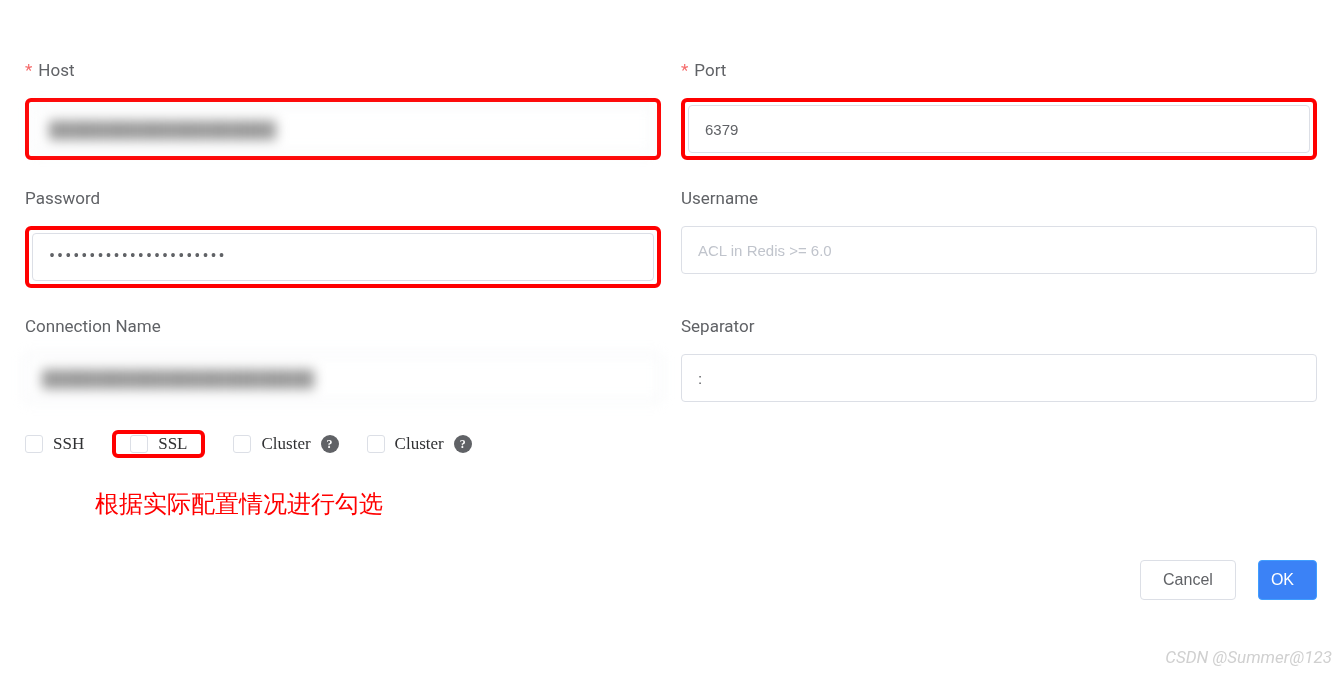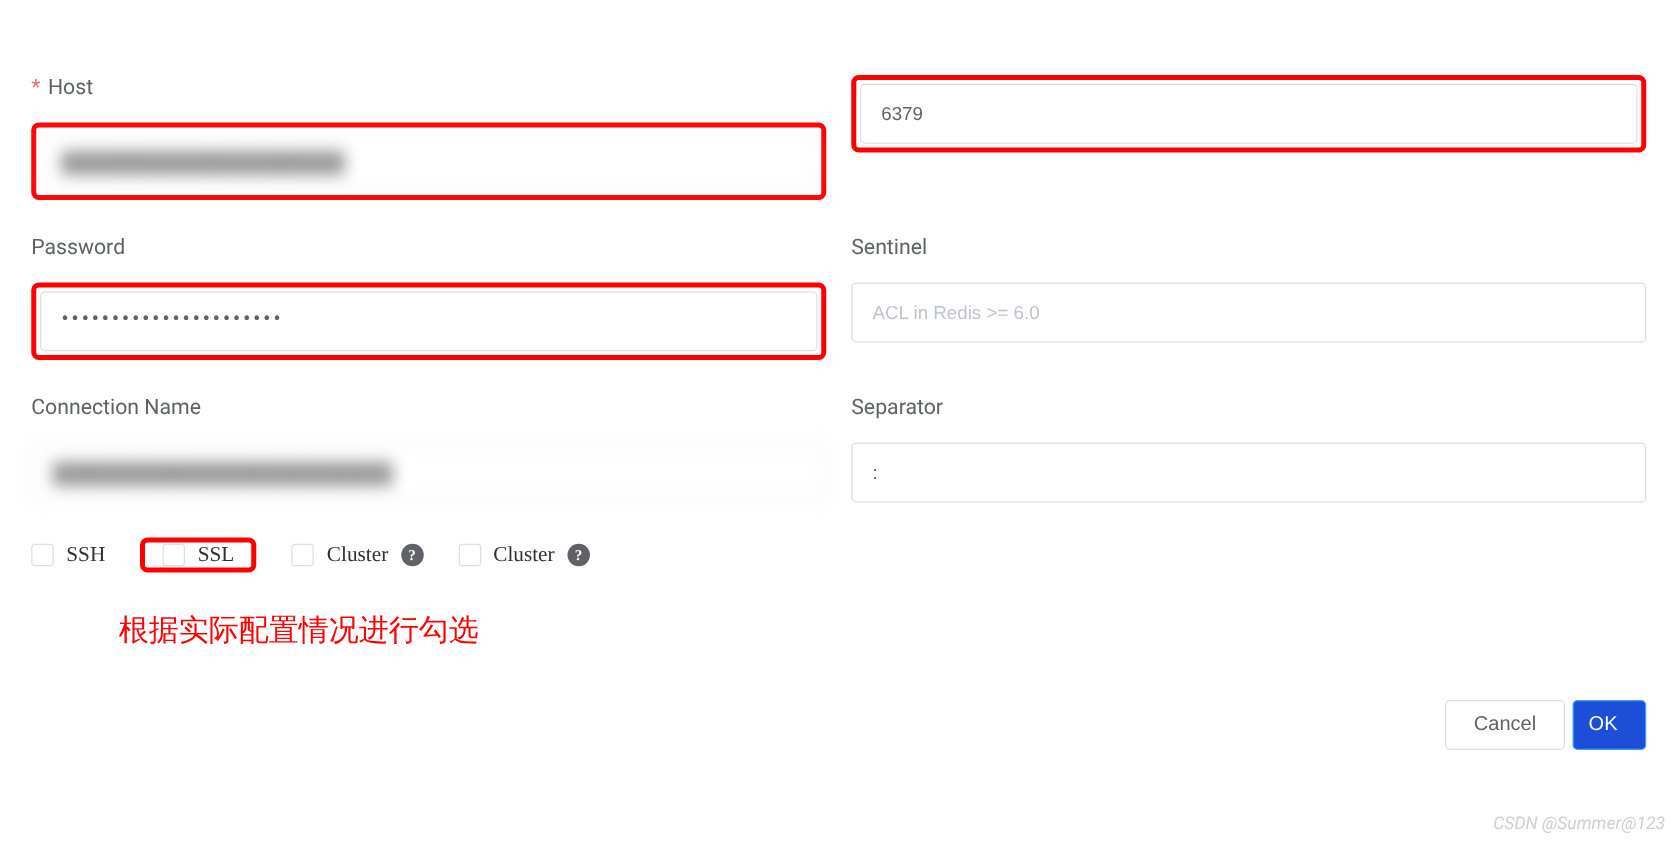--- a/index.html
+++ b/index.html
@@ -107,74 +107,75 @@
 .annotation {
   color: #ff0000;
   font-size: 24px;
   margin-top: 30px;
   margin-left: 70px;
   font-weight: 400;
 }
 .footer {
   display: flex;
   justify-content: flex-end;
-  gap: 6px;
+  gap: 22px;
   margin-top: 40px;
 }
 .btn {
   padding: 10px 22px;
   border-radius: 4px;
   font-size: 16px;
   cursor: pointer;
   border: 1px solid #dcdfe6;
   background: #fff;
   color: #606266;
 }
 .btn-primary {
-  background: #1d4ed8;
+  background: #3b82f6;
   border-color: #409eff;
   color: #fff;
   padding-left: 12px;
 }
 .watermark {
   position: fixed;
   right: 10px;
   bottom: 8px;
   color: #d0d0d0;
-  font-size: 14px;
+  font-size: 17px;
   font-style: italic;
 }
 .dots { letter-spacing: 2px; font-size: 18px; line-height: 44px; }
 </style>
 </head>
 <body>
 
 <div class="form-row">
   <div class="form-item">
     <label class="form-label required">Host</label>
     <div class="highlight-box">
       <div class="blur-content">████████████████████</div>
     </div>
   </div>
   <div class="form-item">
+    <label class="form-label required">Port</label>
     <div class="highlight-box">
       <input class="input" value="6379" style="">
     </div>
   </div>
 </div>
 
 <div class="form-row">
   <div class="form-item">
     <label class="form-label">Password</label>
     <div class="highlight-box">
       <div class="input dots">••••••••••••••••••••••</div>
     </div>
   </div>
   <div class="form-item">
-    <label class="form-label">Sentinel</label>
+    <label class="form-label">Username</label>
     <input class="input" placeholder="ACL in Redis &gt;= 6.0" style="">
   </div>
 </div>
 
 <div class="form-row">
   <div class="form-item">
     <label class="form-label">Connection Name</label>
     <div class="blur-content">████████████████████████</div>
   </div>
   <div class="form-item">

